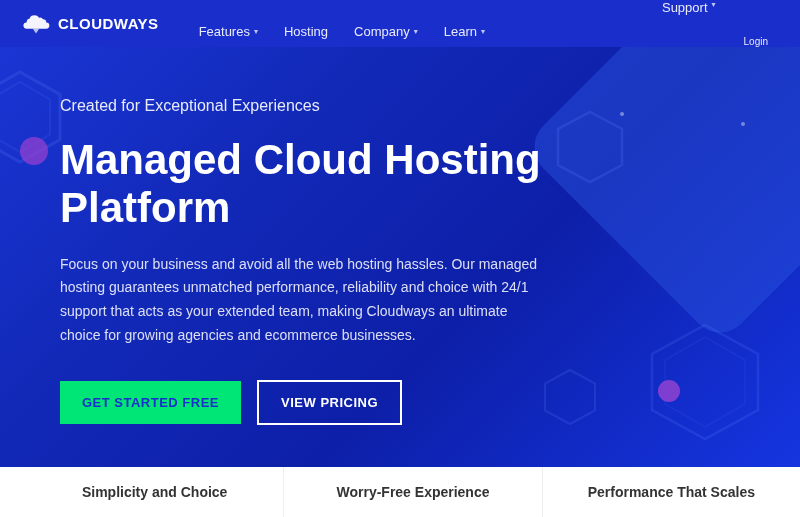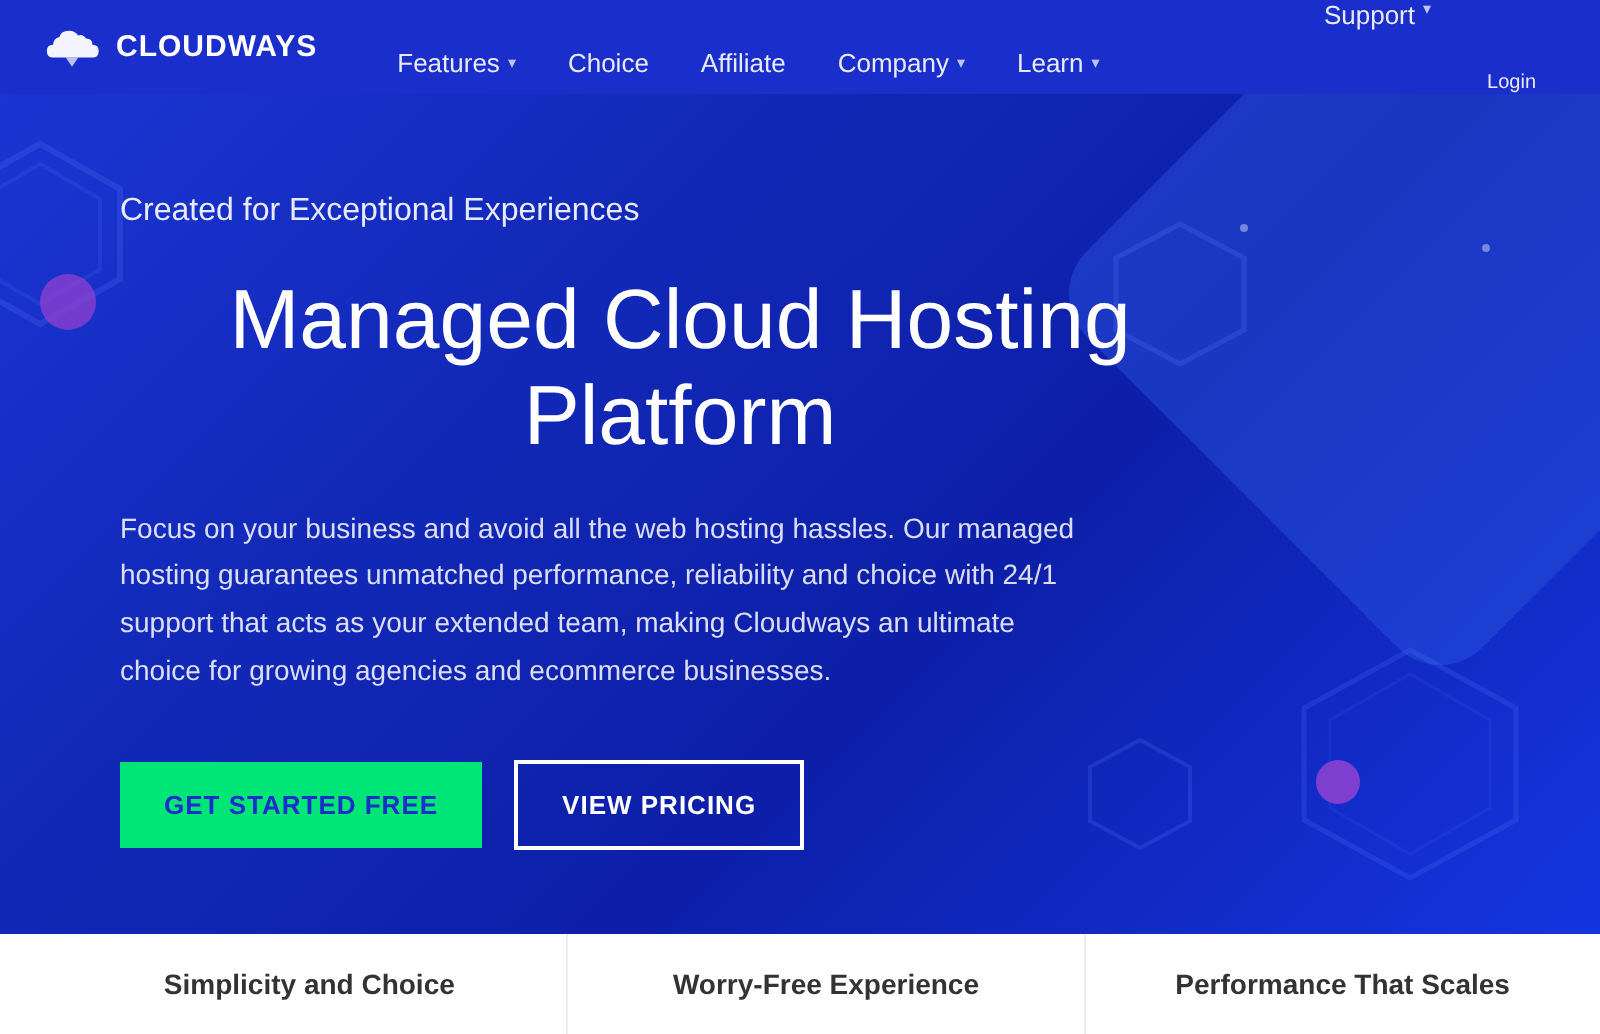--- a/index.html
+++ b/index.html
@@ -149,24 +149,23 @@
     }
     .hero-subtitle {
       color: rgba(255,255,255,0.9);
       font-size: 16px;
       font-weight: 400;
       margin-bottom: 21px;
     }
     .hero-title {
       color: white;
       font-size: 42px;
-      font-weight: 400;
+      font-weight: 700;
       line-height: 1.15;
       margin-bottom: 20px;
-      text-align: center;
     }
     .hero-description {
       color: rgba(255,255,255,0.85);
       font-size: 14px;
       line-height: 1.7;
       max-width: 490px;
       margin-bottom: 32px;
     }
     .hero-buttons {
       display: flex;
@@ -239,24 +238,21 @@
     </svg>
     <span class="nav-logo-text">CLOUDWAYS</span>
   </div>
 
   <div class="nav-links">
     <a class="nav-link">
       <span>Features</span>
       <span class="nav-chevron">▾</span>
     </a>
     <a class="nav-link">
-      <span>Choice</span>
-    </a>
-    <a class="nav-link">
-      <span>Affiliate</span>
+      <span>Hosting</span>
     </a>
     <a class="nav-link">
       <span>Company</span>
       <span class="nav-chevron">▾</span>
     </a>
     <a class="nav-link">
       <span>Learn</span>
       <span class="nav-chevron">▾</span>
     </a>
   </div>

